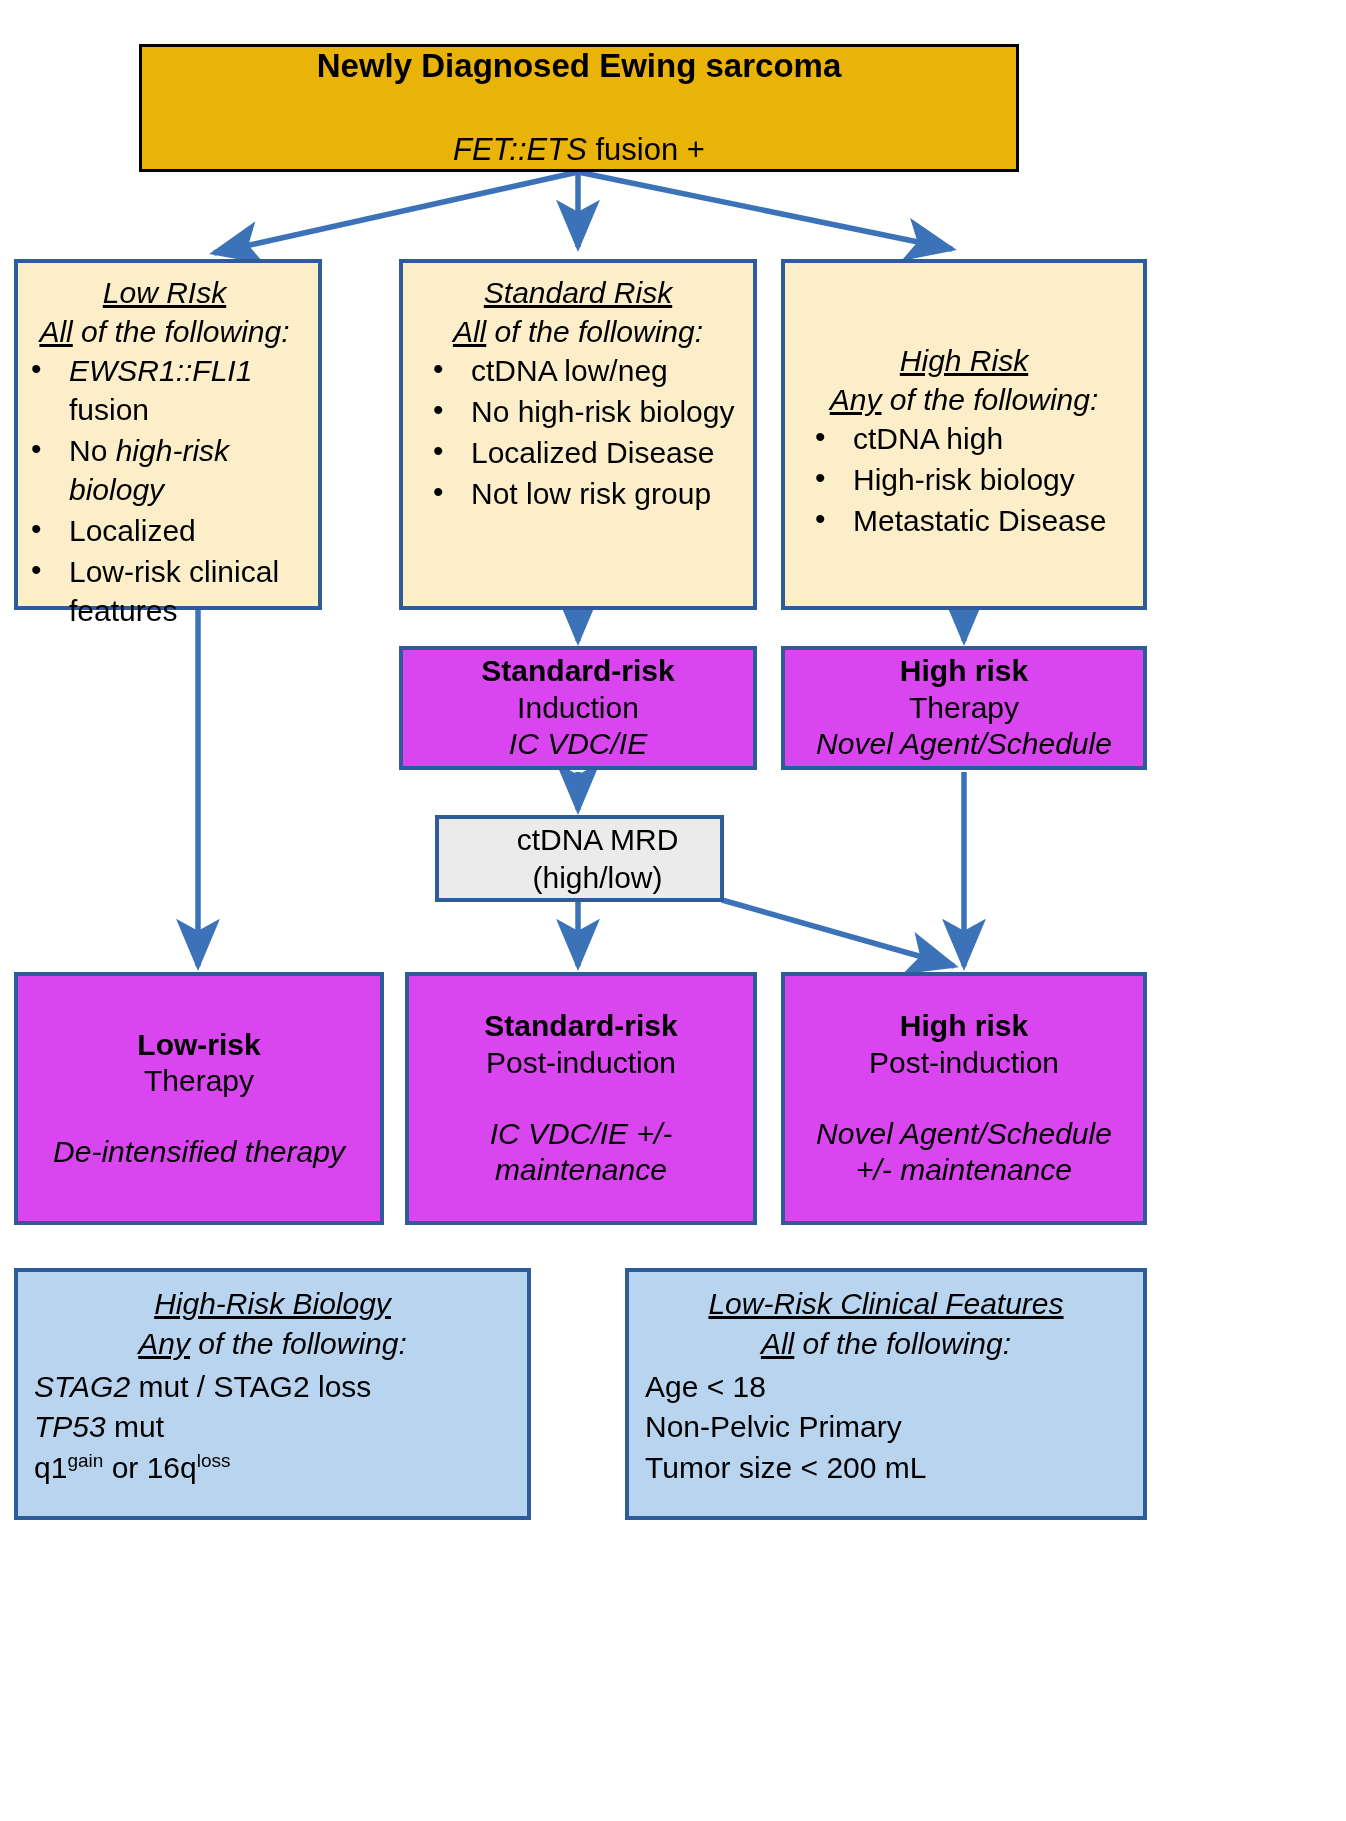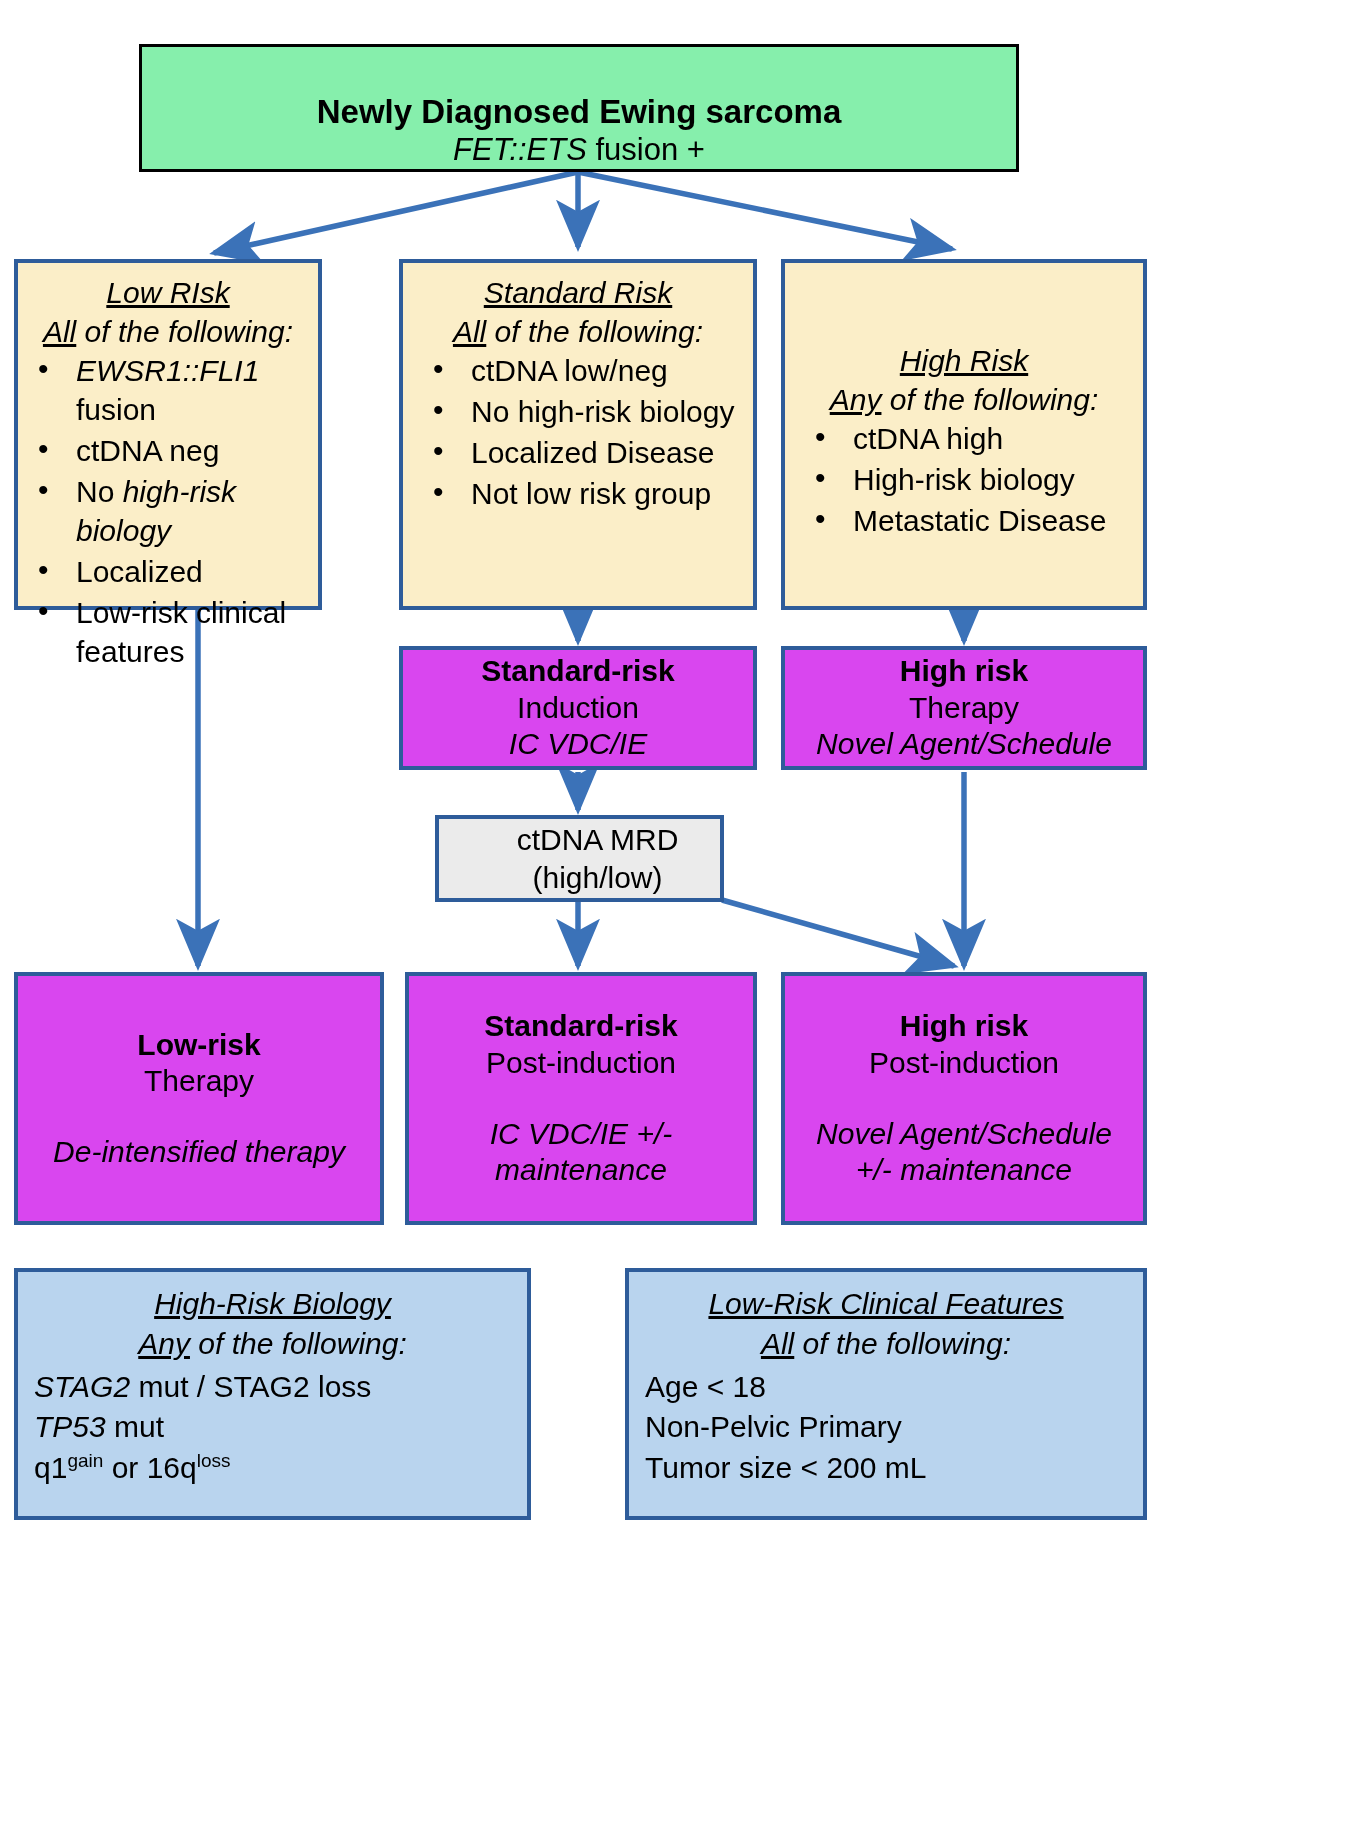--- a/index.html
+++ b/index.html
@@ -32,25 +32,25 @@
     position: absolute;
     box-sizing: border-box;
     display: flex;
     flex-direction: column;
     justify-content: center;
   }
   .box-title {
     position: absolute;
     box-sizing: border-box;
     border: 3px solid #000000;
-    background: #86efac;
+    background: #eab308;
     display: flex;
     flex-direction: column;
     align-items: center;
-    justify-content: flex-end;
+    justify-content: space-between;
   }
   .title-main {
     font-size: 33px;
     font-weight: bold;
     line-height: 1.18;
   }
   .title-sub {
     font-size: 31px;
     line-height: 1.18;
   }
@@ -183,26 +183,25 @@
 
       <path d="M964,772 L964,966"></path>
     </g>
   </svg>
 
   <div class="box-title" style="left:139px; top:44px; width:880px; height:128px;">
     <div class="title-main">Newly Diagnosed Ewing sarcoma</div>
     <div class="title-sub"><em>FET::ETS</em><span> fusion +</span></div>
   </div>
 
-  <div class="box box-criteria" style="left:14px; top:259px; width:308px; height:351px;">
+  <div class="box box-criteria" style="left:14px; top:259px; width:308px; height:351px;padding-left:7px;">
     <div class="crit-head"><u>Low RIsk</u></div>
     <div class="crit-head" style="text-align:center;"><u>All</u><span> of the following:</span></div>
     <ul class="crit-list">
       <li><em>EWSR1::FLI1</em><span> fusion</span></li>
-      <li><span>ctDNA neg</span></li>
       <li><span>No </span><em>high-risk biology</em></li>
       <li><span>Localized</span></li>
       <li><span>Low-risk clinical features</span></li>
     </ul>
   </div>
 
   <div class="box box-criteria" style="left:399px; top:259px; width:358px; height:351px; justify-content:flex-start; ">
     <div class="crit-head"><u>Standard Risk</u></div>
     <div class="crit-head"><u>All</u><span> of the following:</span></div>
     <ul class="crit-list indent-list">

